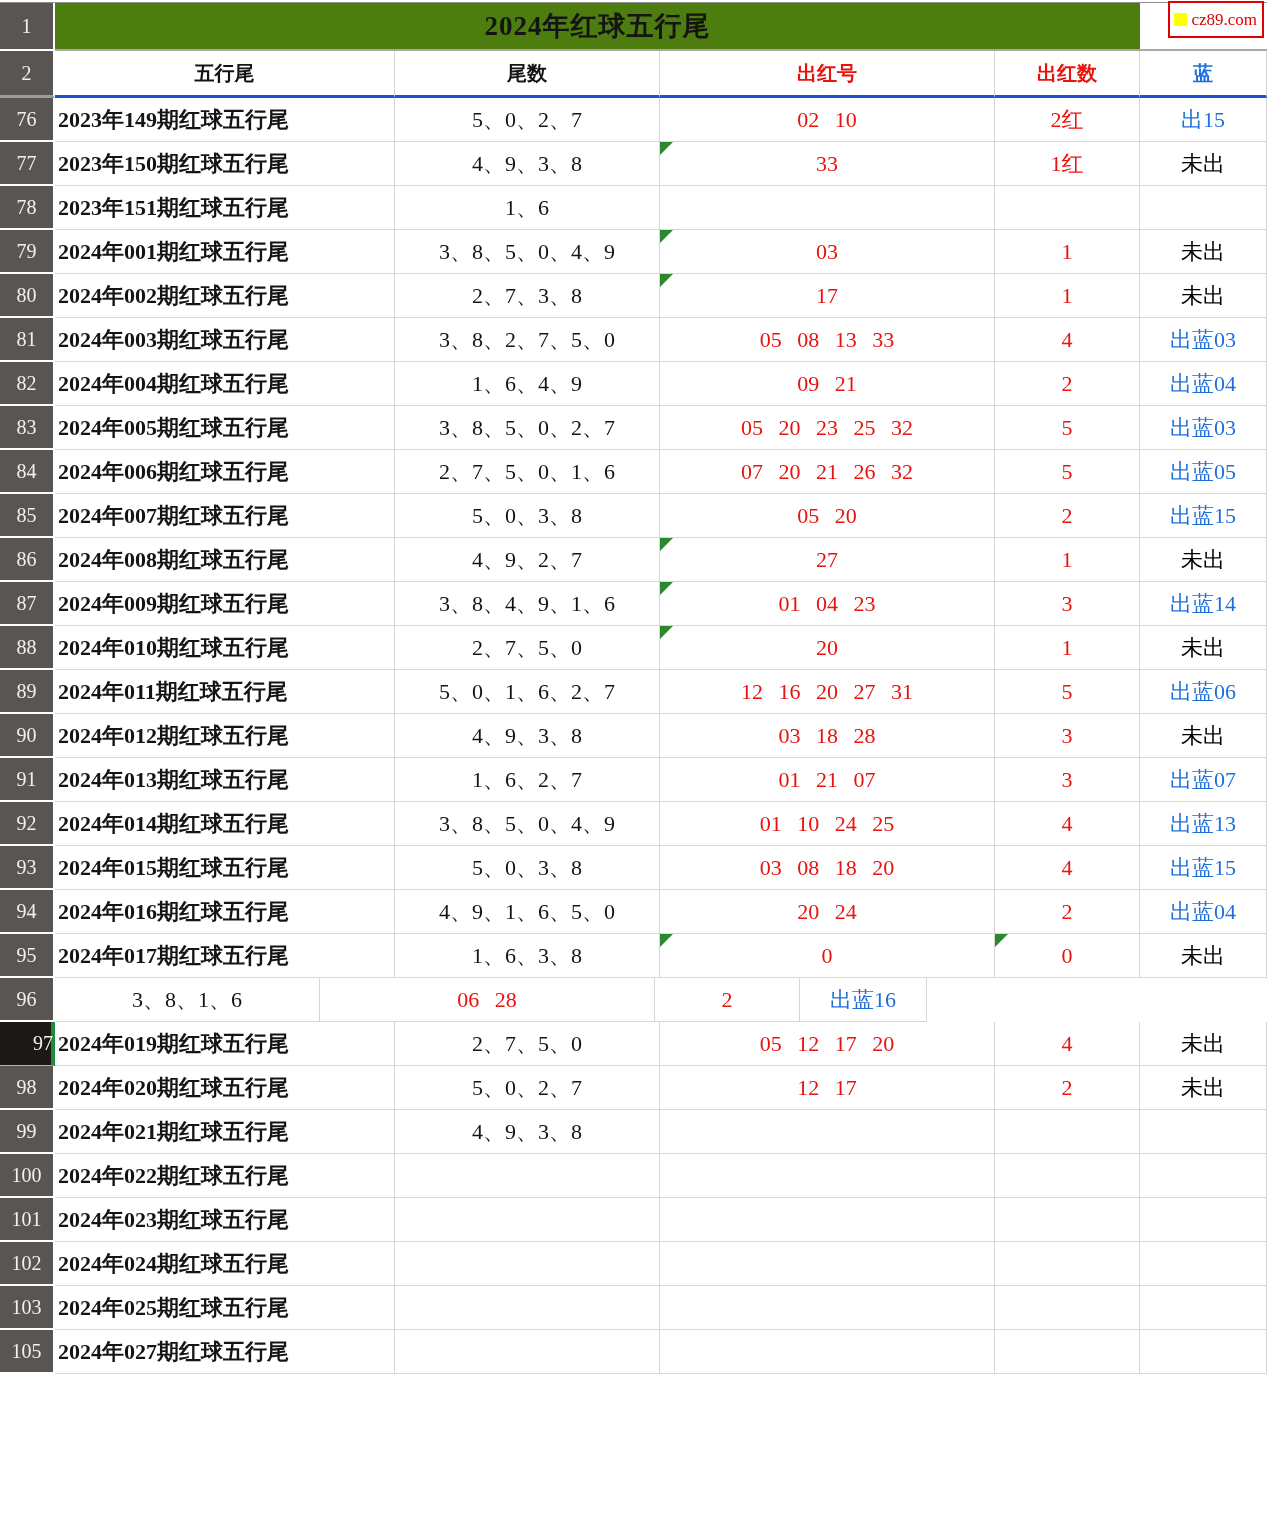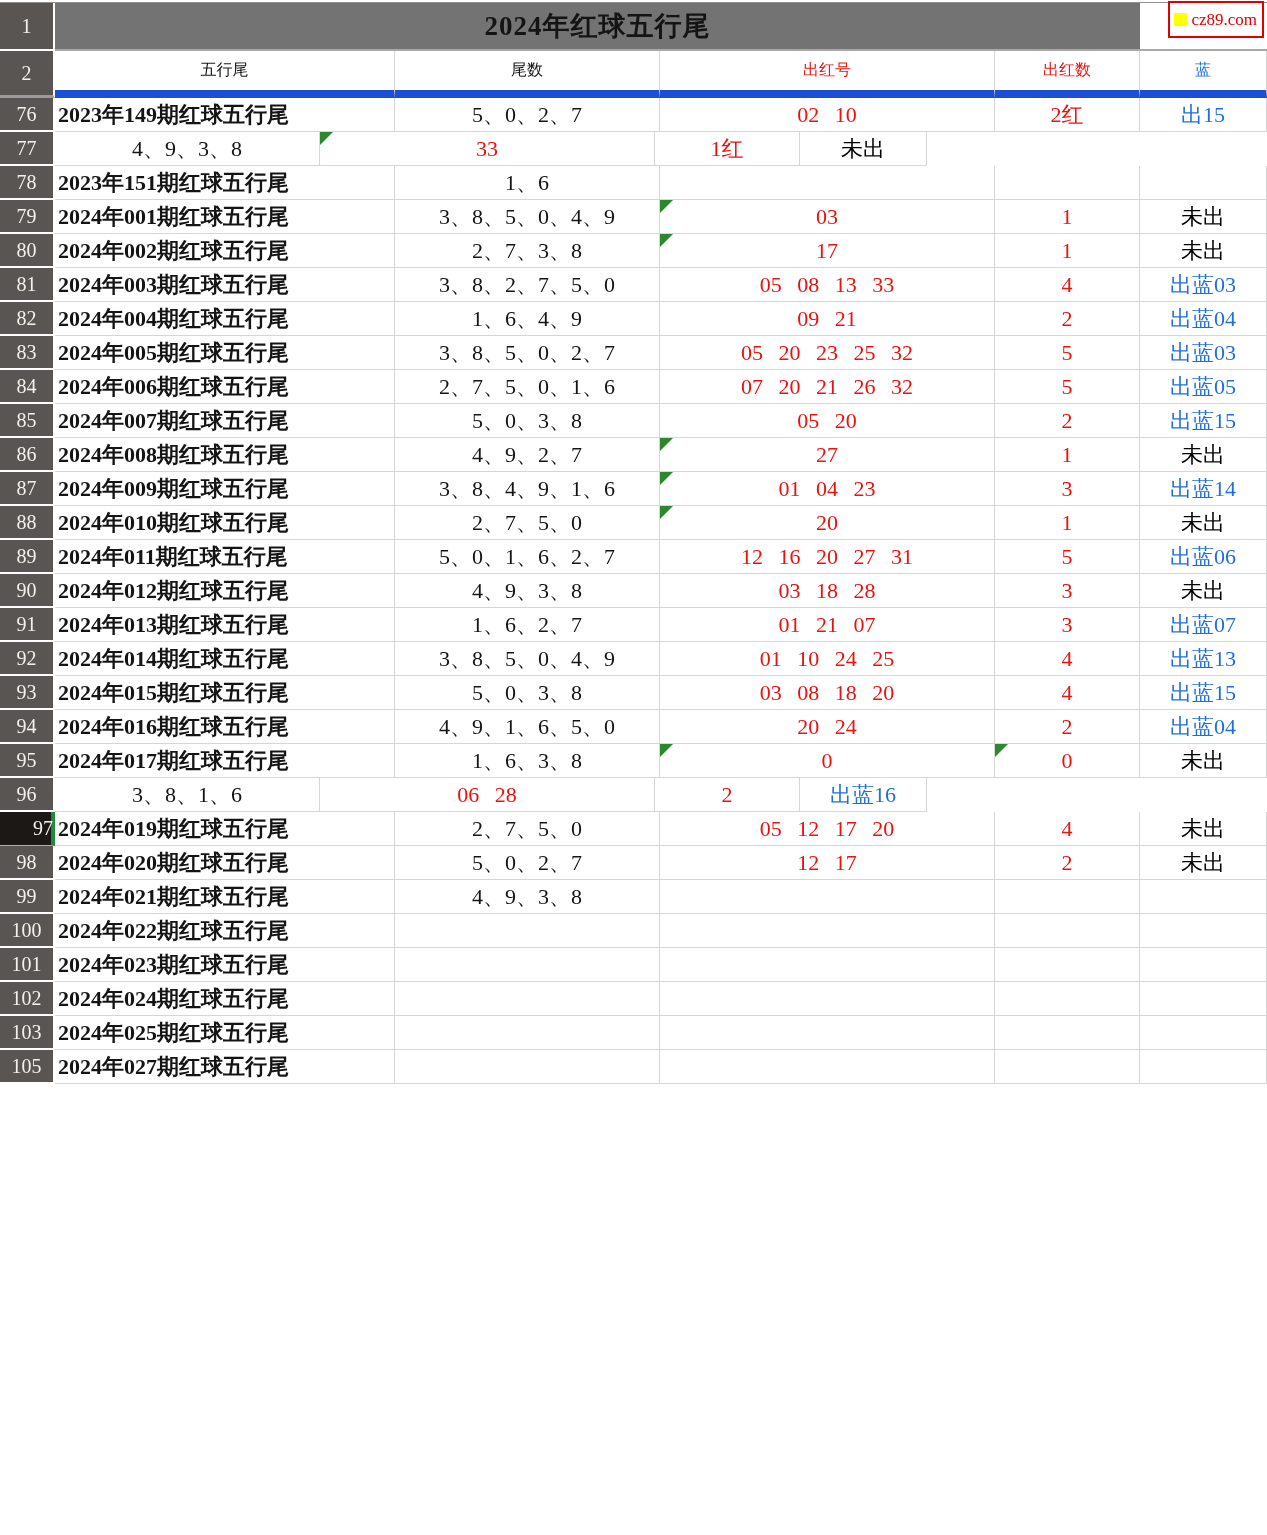--- a/index.html
+++ b/index.html
@@ -22,29 +22,29 @@
       font-size:20px;border-right:2px solid #fff;border-bottom:2px solid #fff;}
   .c0.selected{background:var(--sel-black);border-right:4px solid var(--sel-green);border-bottom:1px solid #eab308;padding-left:35px;}
   .c1{width:340px;}.c2{width:265px;}.c3{width:335px;}.c4{width:145px;}.c5{width:127px;}
   .cell{flex:none;display:flex;align-items:center;justify-content:center;
         border-right:1px solid var(--grid);border-bottom:1px solid var(--grid);
         font-size:22px;position:relative;background:#fff;}
   .cell.left{justify-content:flex-start;padding-left:3px;font-weight:bold;}
   .r1{height:48px;}
   .r1 .c0{font-size:20px;}
   .titlecell{width:1085px;flex:none;display:flex;align-items:center;justify-content:center;
-             border-bottom:2px solid #a8a8a8;background:#737373;}
+             border-bottom:2px solid #a8a8a8;background:#4d7c0f;}
   .titlecell span{font-size:27px;font-weight:bold;letter-spacing:1px;}
   .r1 .c5{border-bottom:2px solid #a8a8a8;border-right:none;}
   .r2{height:47px;}
   .r2 .c0{border-bottom:3px solid #9b9b9b;}
-  .r2 .cell{font-weight:normal;font-size:16px;border-bottom:8px solid #1d4ed8;}
+  .r2 .cell{font-weight:bold;font-size:20px;border-bottom:3px solid #1d4ed8;}
   .hdr-red{color:var(--red);}
   .hdr-blue{color:var(--blue);}
-  .datarow{height:34px;}
+  .datarow{height:44px;}
   .reds{color:var(--red);word-spacing:10px;white-space:pre;}
   .count{color:var(--red);}
   .bluecell.blue{color:var(--blue);}
   .bluecell.black{color:#000000;}
   .tri{display:none;position:absolute;top:0;left:0;width:13px;height:13px;
        background:var(--flag-green);clip-path:polygon(0 0,100% 0,0 100%);}
   .logo{position:absolute;top:1px;right:3px;height:37px;border:2px solid #e00000;
         background:#fff;display:flex;align-items:center;gap:4px;padding:0 5px 0 4px;}
   .logo-sq{width:13px;height:13px;background:#ffff00;display:inline-block;}
   .logo-text{color:#e00000;font-size:17px;line-height:1;}
@@ -78,20 +78,21 @@
     <div class="cell c1 left">2023年149期红球五行尾</div>
     <div class="cell c2">5、0、2、7</div>
     <div class="cell c3 reds"><span>02 10</span></div>
     <div class="cell c4 count">
           <span>2红</span>
         </div>
     <div class="cell c5 bluecell blue">出15</div>
   </div>
       <div class="row datarow">
     <div class="c0">77</div>
+    <div class="cell c1 left">2023年150期红球五行尾</div>
     <div class="cell c2">4、9、3、8</div>
     <div class="cell c3 reds"><i class="tri" style="display: block;"></i><span>33</span></div>
     <div class="cell c4 count">
           <span>1红</span>
         </div>
     <div class="cell c5 bluecell black">未出</div>
   </div>
       <div class="row datarow">
     <div class="c0">78</div>
     <div class="cell c1 left">2023年151期红球五行尾</div>

